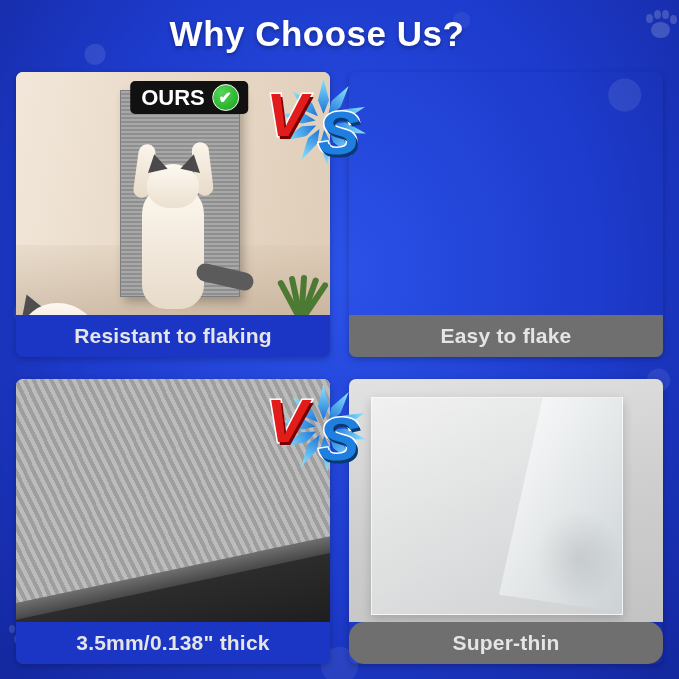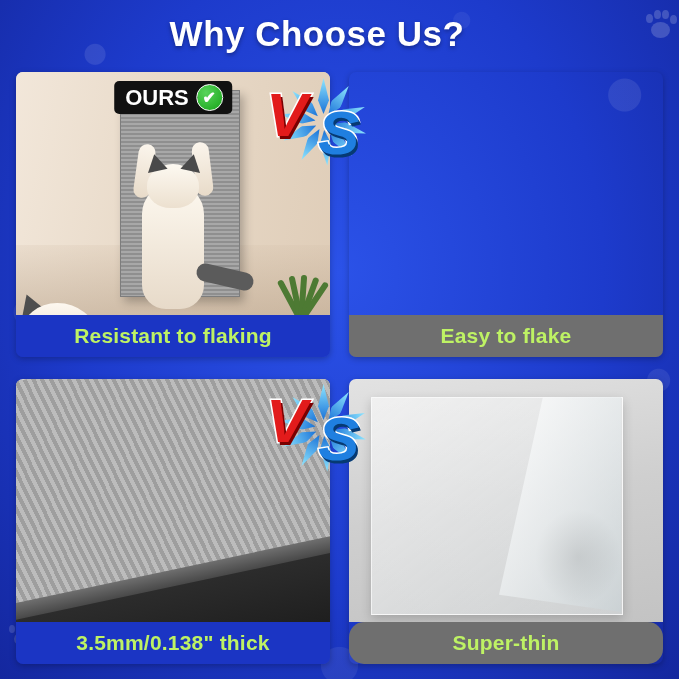--- a/index.html
+++ b/index.html
@@ -90,21 +90,21 @@
     position: absolute;
     left: 0;
     bottom: 0;
     width: 314px;
     height: 42px;
     display: flex;
     align-items: center;
     justify-content: center;
     font-size: 21px;
     font-weight: bold;
-    color: #bef264;
+    color: #e5e5e5;
     letter-spacing: 0.2px;
   }
   .caption.ours  { background: #1b35c4; }
   .caption.other { background: #6f6f6f; }
   .caption.thick { background: #1b35c4; }
   .caption.thin  { background: #6f6f6f; border-radius: 15px; }
 
   
   .badge {
     position: absolute;
@@ -112,20 +112,21 @@
     display: flex;
     align-items: center;
     gap: 7px;
     padding: 3px 9px 3px 11px;
     border-radius: 5px;
     font-size: 22px;
     font-weight: bold;
     color: #ffffff;
     background: #111111;
     z-index: 4;
+    margin-left: 16px;
   }
   .badge.ours  { left: 50%; transform: translateX(-50%); }
   .badge.other { left: 50%; transform: translateX(-50%); }
 
   .mark {
     width: 25px;
     height: 25px;
     border-radius: 50%;
     display: flex;
     align-items: center;

